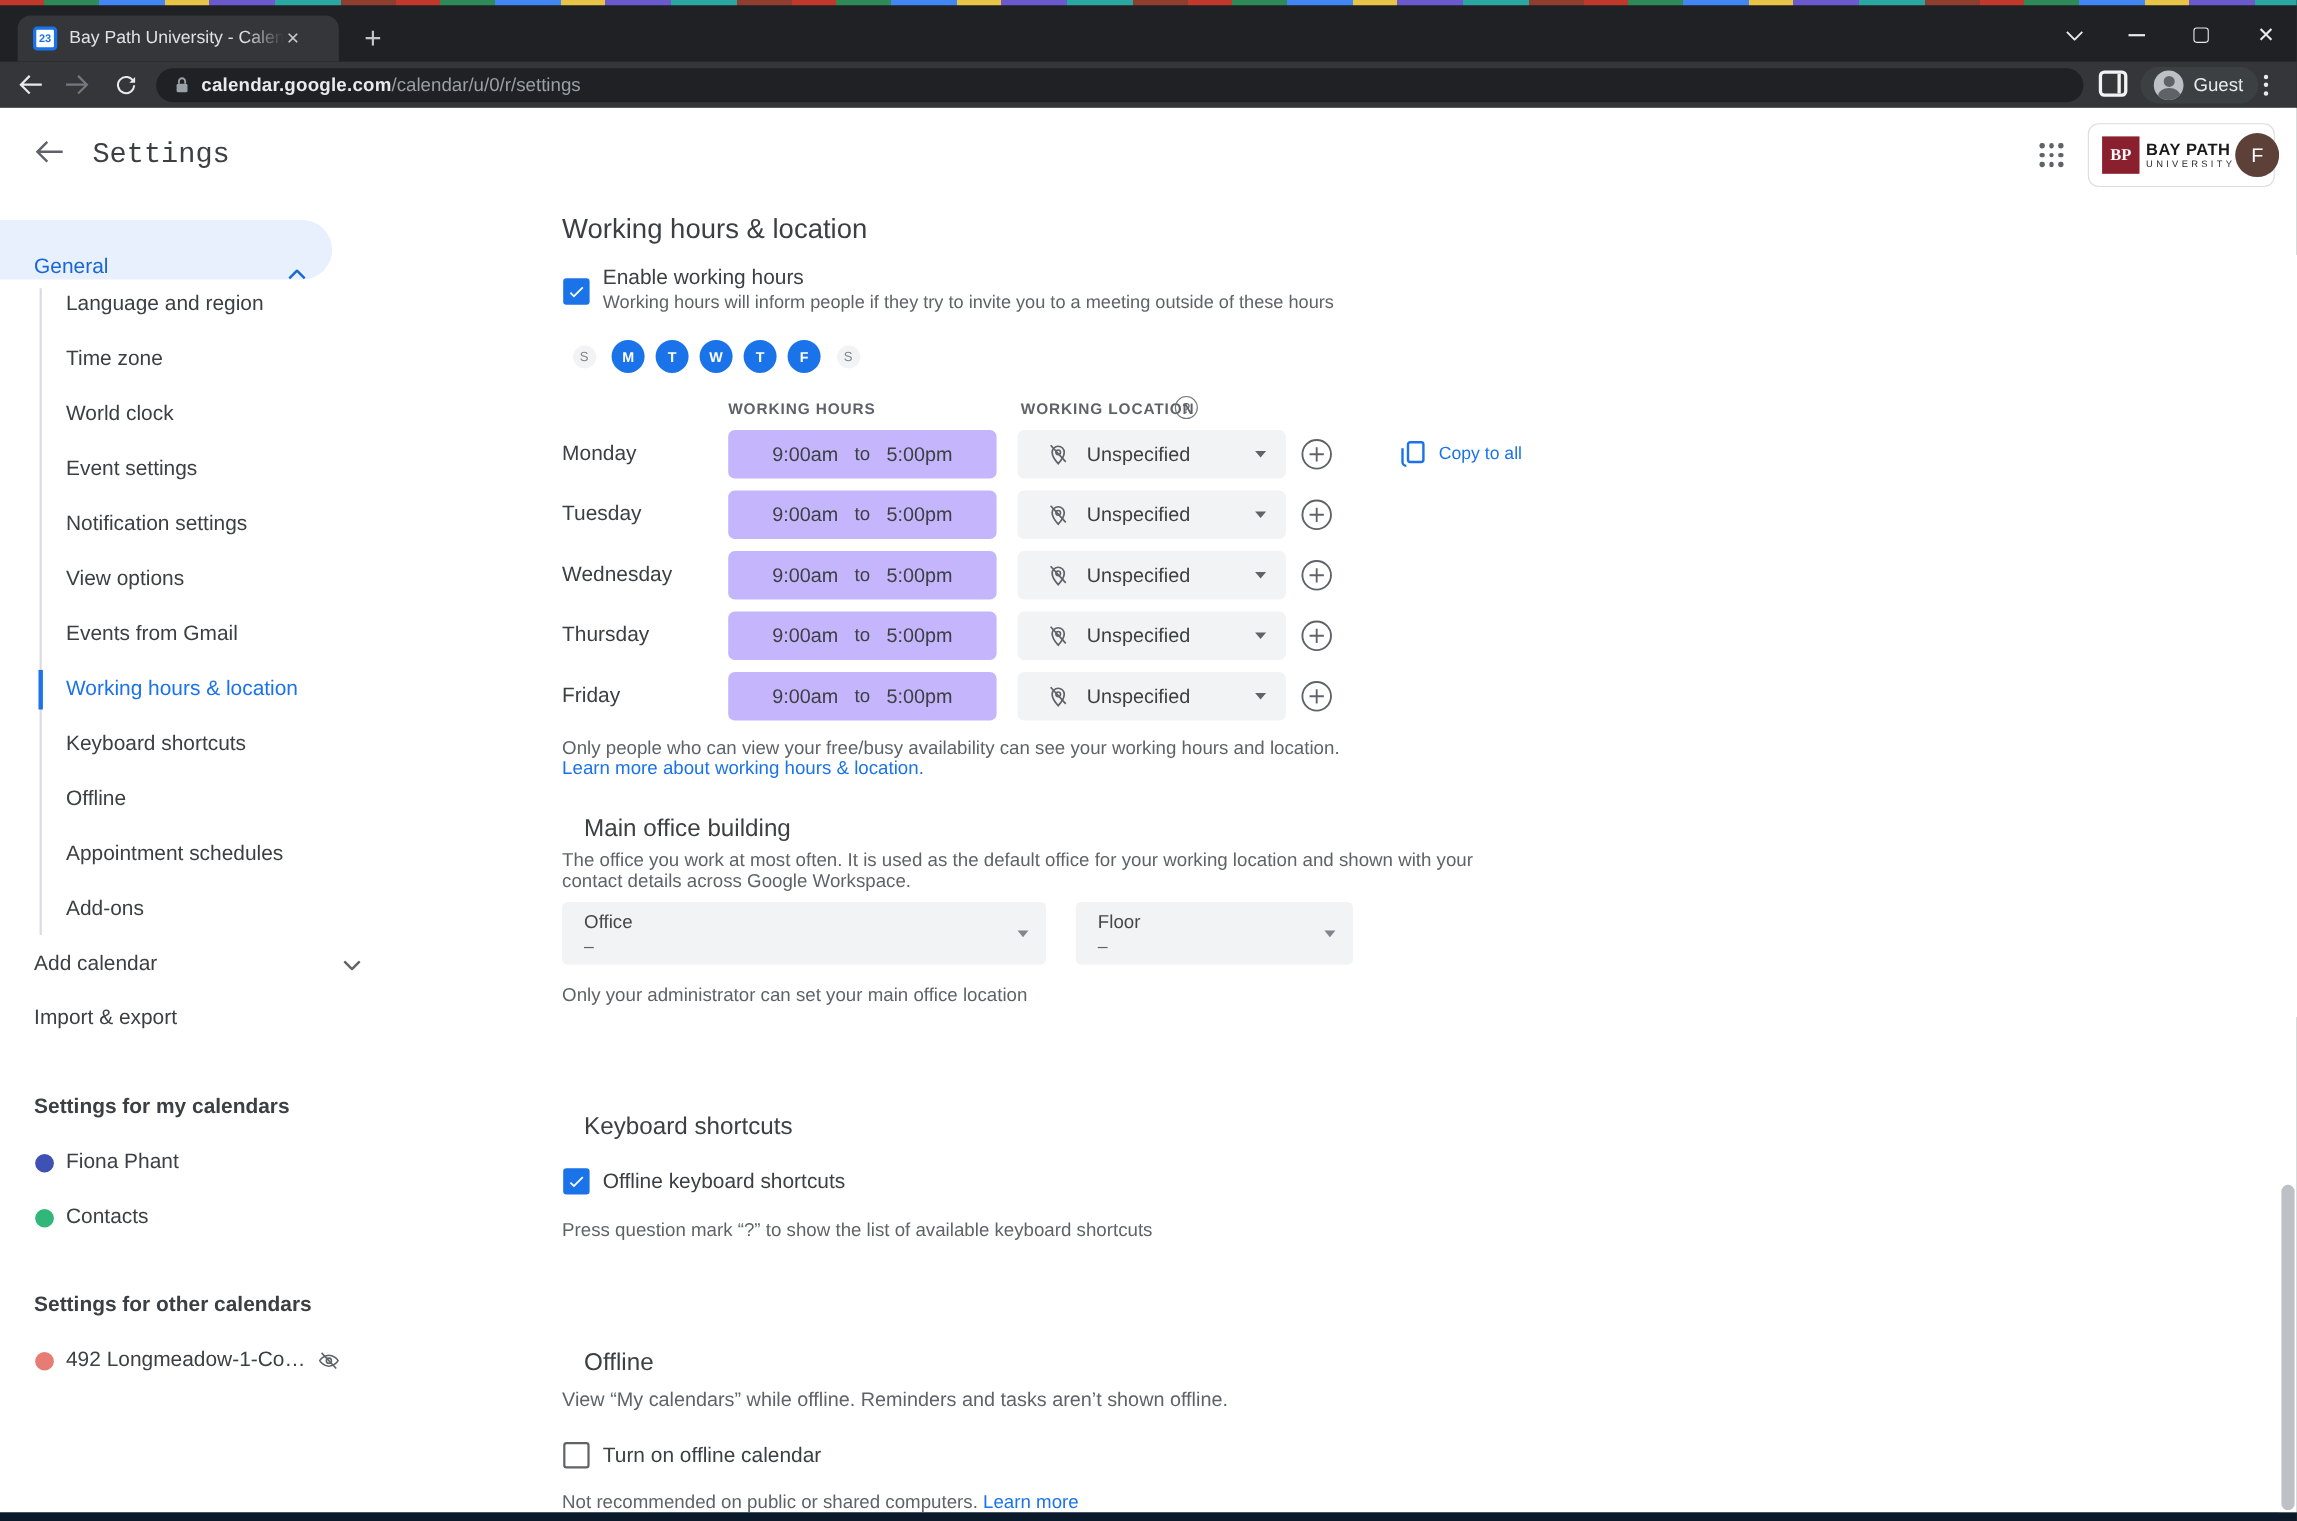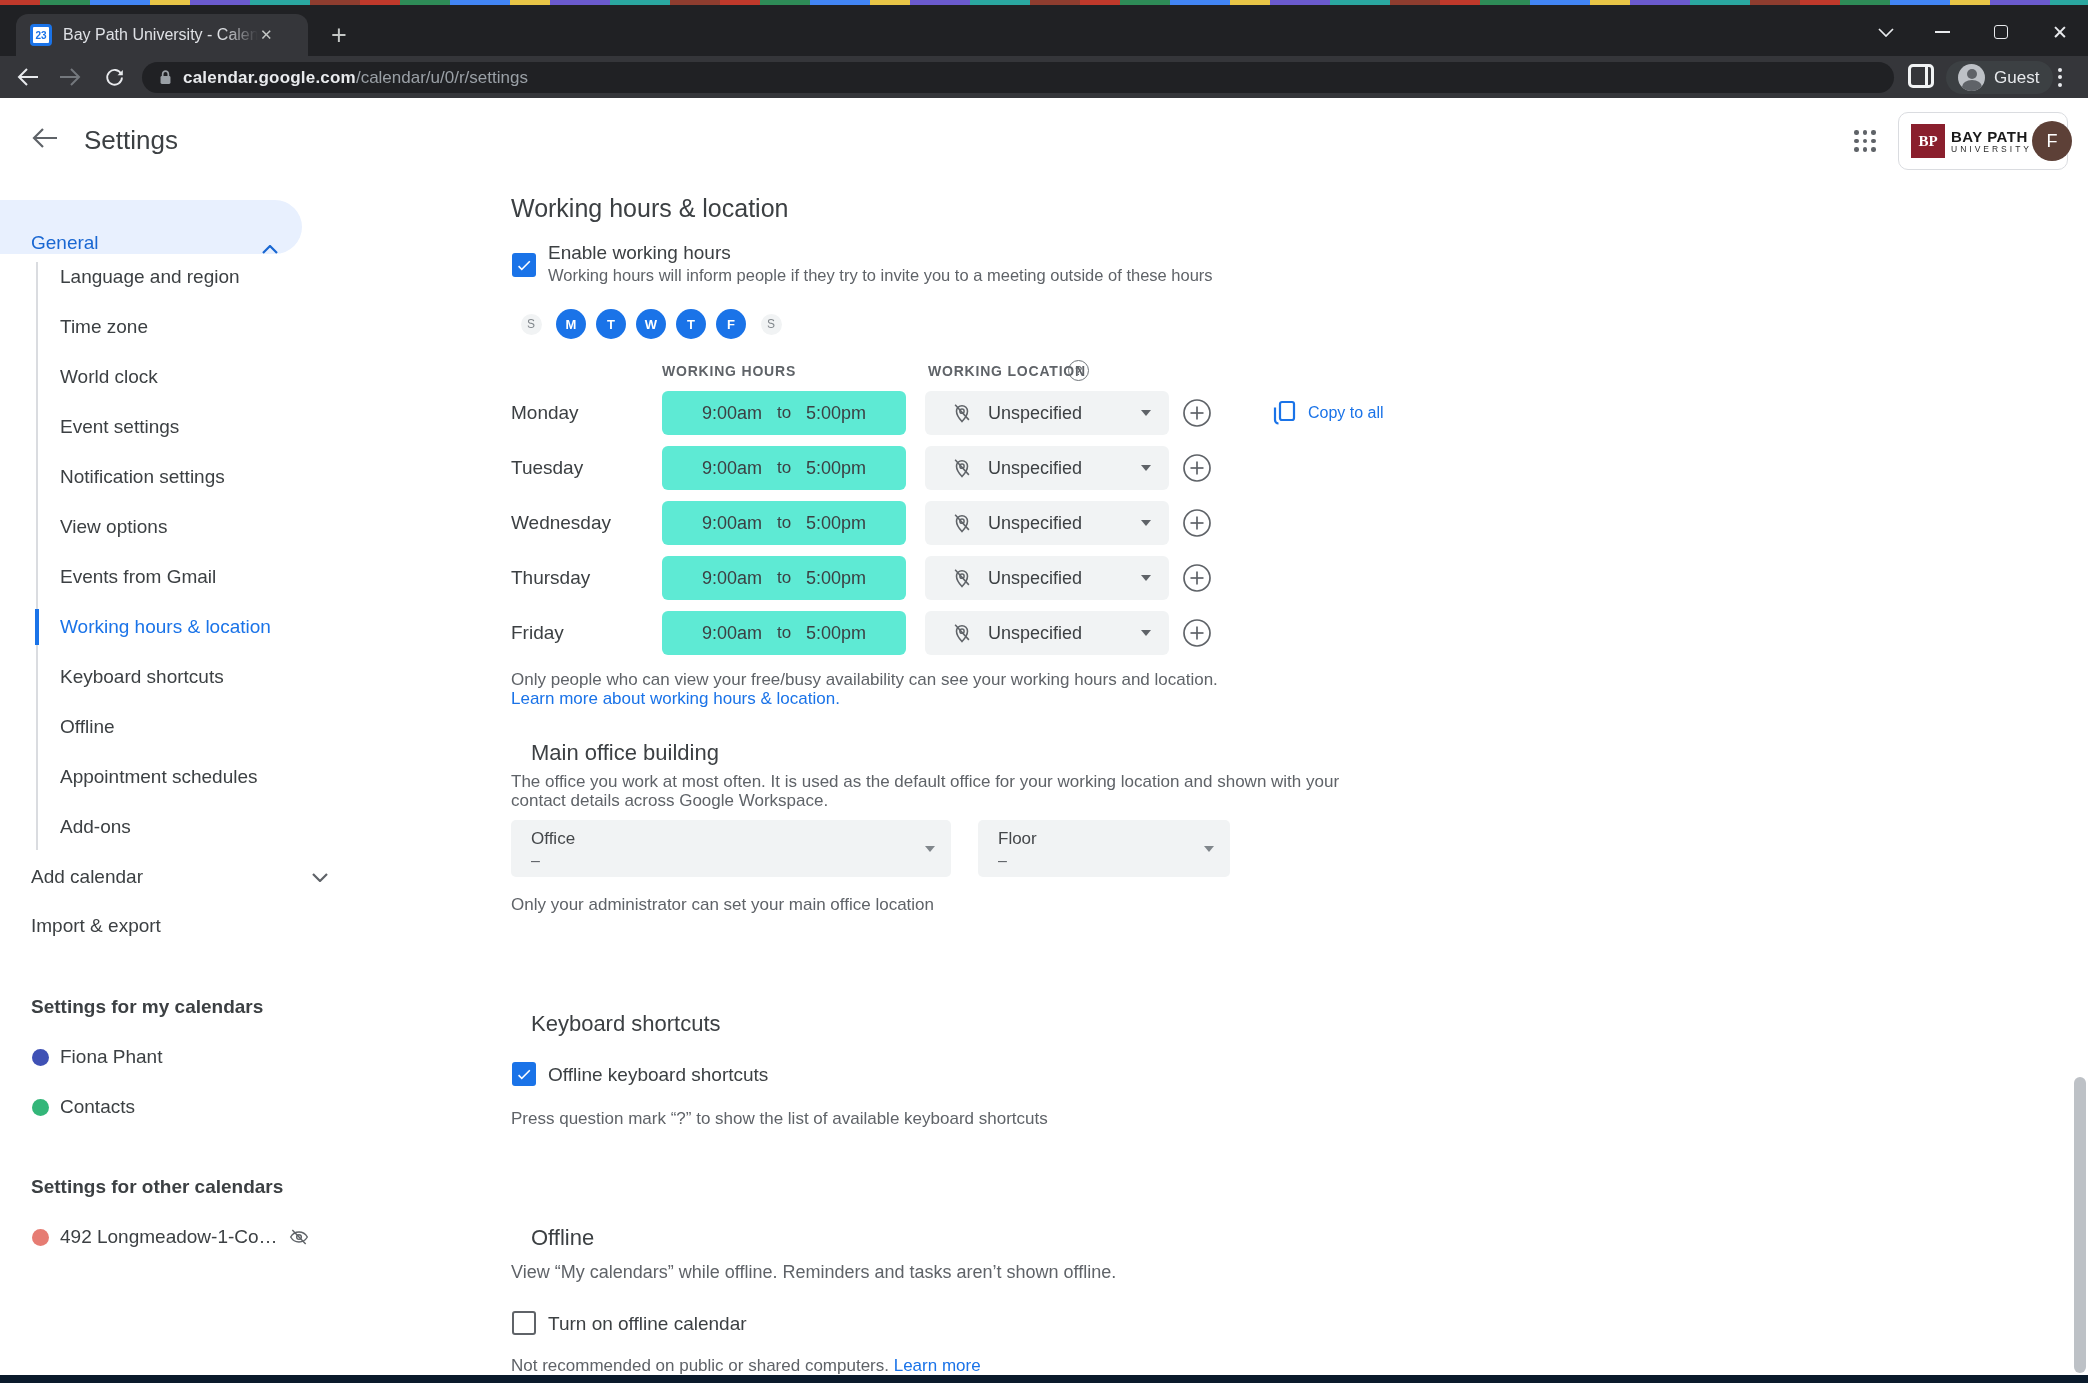--- a/index.html
+++ b/index.html
@@ -48,21 +48,21 @@
   .guest-chip span { color:#e8eaed; font-size:17px; margin-left:9px; }
   .menu-dots { position:absolute; left:2052px; top:7px; width:16px; height:28px; display:flex; flex-direction:column;
     align-items:center; justify-content:center; gap:3.5px; }
   .menu-dots i { width:4px; height:4px; border-radius:50%; background:#e8eaed; }
 
   
   .page { position:absolute; top:98px; left:0; width:2088px; height:1277px; background:#fff; overflow:hidden; }
 
   
   .back-arrow { position:absolute; left:30px; top:28px; width:32px; height:32px; }
-  .page-title { position:absolute; left:84px; top:27px; font-size:26px; color:#3c4043; }
+  .page-title { position:absolute; left:84px; top:27px; font-size:26px; color:#3c4043;font-family:Liberation Mono, monospace; }
   .apps-grid { position:absolute; left:1852px; top:30px; width:26px; height:26px; display:grid;
     grid-template-columns:repeat(3,1fr); grid-template-rows:repeat(3,1fr); }
   .apps-grid i { width:4.5px; height:4.5px; border-radius:50%; background:#5f6368; margin:auto; }
   .brand-card { position:absolute; left:1898px; top:14px; width:170px; height:58px; border:1px solid #dadce0;
     border-radius:10px; background:#fff; display:flex; align-items:center; padding:0 8px 0 12px; }
   .bp-mark { width:34px; height:34px; background:#8a1f2d; color:#fff; font-family:"Liberation Serif",serif;
     font-weight:bold; font-size:15px; display:flex; align-items:center; justify-content:center; flex:none; }
   .bp-text { margin-left:6px; flex:1; }
   .bp-line1 { font-size:15px; font-weight:800; color:#1a1a1a; letter-spacing:.5px; line-height:15px; }
   .bp-line2 { font-size:8.5px; letter-spacing:3px; color:#2b2b2b; line-height:10px; }
@@ -101,21 +101,21 @@
   .dc { border-radius:50%; display:flex; align-items:center; justify-content:center; flex:none; }
   .dc.off { width:21px; height:21px; background:#f1f3f4; color:#80868b; font-size:12px; margin:0 9.5px; }
   .dc.on  { width:30px; height:30px; background:#1a73e8; color:#fff; font-size:13px; font-weight:bold; margin:0 5px; }
 
   .colhdr { position:absolute; top:265px; font-size:14px; font-weight:bold; letter-spacing:.8px; color:#5f6368; }
   .help-ic { position:absolute; left:1068px; top:262px; width:21px; height:21px; border:1.7px solid #70757a; border-radius:50%;
     color:#5f6368; font-size:13px; display:flex; align-items:center; justify-content:center; }
 
   .dayrow { position:absolute; left:0; width:100%; height:44px; }
   .day-label { position:absolute; left:511px; top:0; height:44px; display:flex; align-items:center; font-size:19px; color:#3c4043; }
-  .timebox { position:absolute; left:662px; top:0; width:244px; height:44px; background:#5eead4; border-radius:6px;
+  .timebox { position:absolute; left:662px; top:0; width:244px; height:44px; background:#c4b5fd; border-radius:6px;
     display:flex; align-items:center; justify-content:space-between; padding:0 40px; }
   .timebox .t { font-size:18px; color:#3c4043; }
   .timebox .to { font-size:17px; color:#3c4043; }
   .locbox { position:absolute; left:925px; top:0; width:244px; height:44px; background:#f1f3f4; border-radius:6px;
     display:flex; align-items:center; padding:0 18px 0 26px; }
   .locbox .loc-name { font-size:18px; color:#3c4043; margin-left:15px; flex:1; }
   .caret { width:0; height:0; border-left:5.5px solid transparent; border-right:5.5px solid transparent; border-top:6.5px solid #5f6368; }
   .plus-ic { position:absolute; left:1182px; top:7px; width:30px; height:30px; }
   .copyall { position:absolute; left:1272px; top:0; height:44px; display:flex; align-items:center; }
   .copyall span { color:#1a73e8; font-size:16px; font-weight:500; margin-left:12px; }

